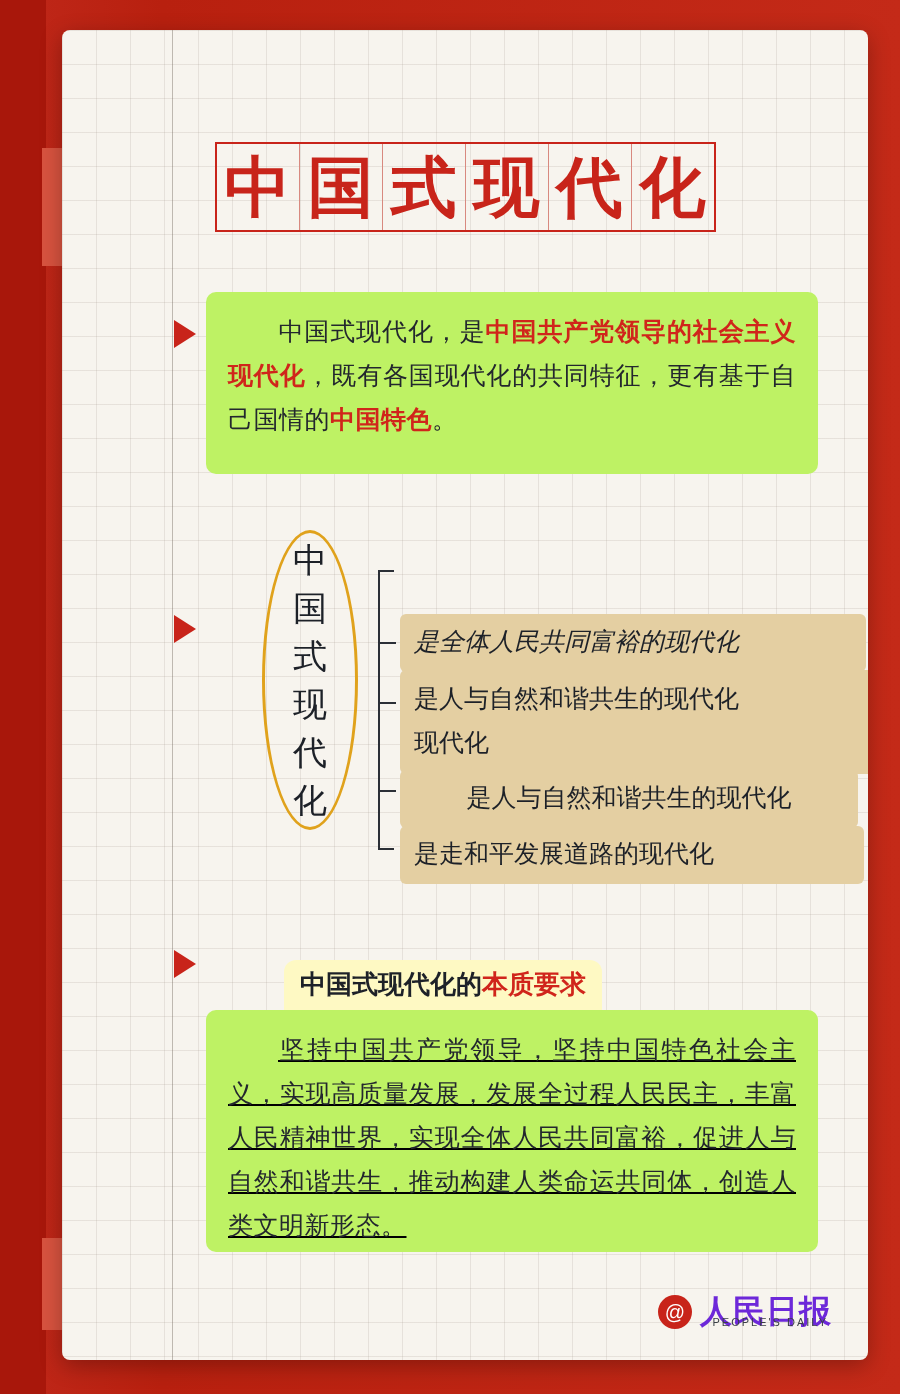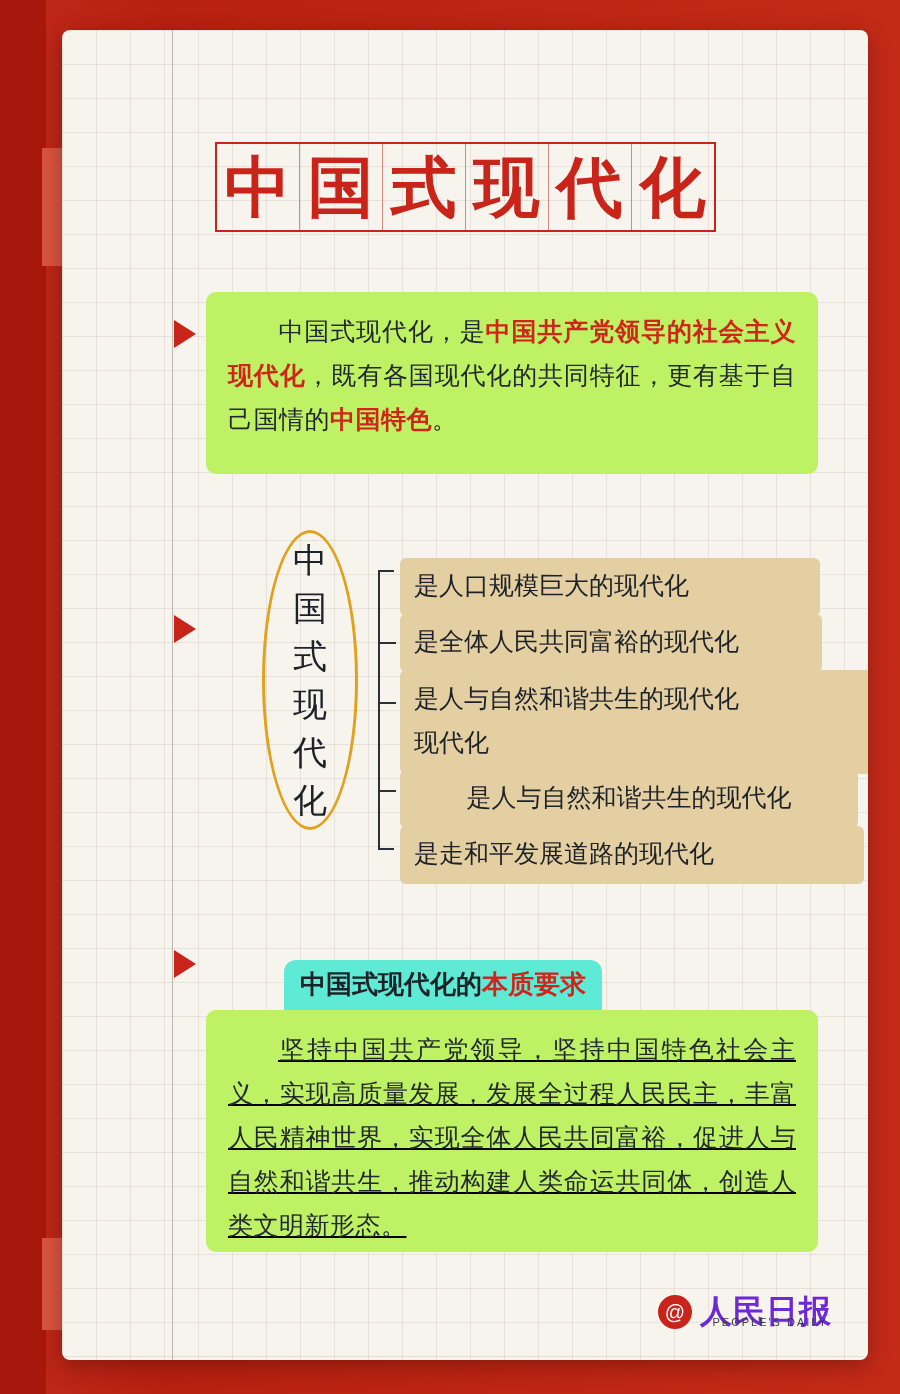--- a/index.html
+++ b/index.html
@@ -180,21 +180,21 @@
     color: #1d2128;
     white-space: pre-line;
     font-family: "DejaVu Serif", "Liberation Serif", serif;
   }
 
   
   .section-band {
     position: absolute;
     left: 222px;
     top: 930px;
-    background: #5eead4;
+    background: #fef9c3;
     border-radius: 12px;
     padding: 6px 16px 25px 16px;
     font-size: 26px;
     line-height: 36px;
     color: #1d2128;
     font-weight: bold;
     font-family: "DejaVu Serif", "Liberation Serif", serif;
   }
   .section-band .hl { color: #d0251b; }
 
@@ -278,22 +278,21 @@
           <span>代</span>
           <span>化</span>
         </div>
       </div>
 
       <div class="bracket"></div>
       <div class="tick" style="top:612px;"></div>
       <div class="tick" style="top:672px;"></div>
       <div class="tick" style="top:760px;"></div>
 
-      <div class="list-item" style="top:528px; width:420px;">是人口规模巨大的现代化</div>
-      <div class="list-item" style="top:584px; width:422px;">是全体人民共同富裕的现代化</div>
+      <div class="list-item" style="top:584px; width:466px;font-style:italic;">是全体人民共同富裕的现代化</div>
       <div class="list-item" style="top:640px; width:480px; line-height:44px;">是人与自然和谐共生的现代化
 现代化</div>
       <div class="list-item" style="top:740px; width:458px;text-align:center;">是人与自然和谐共生的现代化</div>
       <div class="list-item" style="top:796px; width:464px;">是走和平发展道路的现代化</div>
 
       <div class="arrow" style="left:112px; top:920px;"></div>
       <div class="section-band">
         <span>中国式现代化的</span><span class="hl">本质要求</span>
       </div>
 

